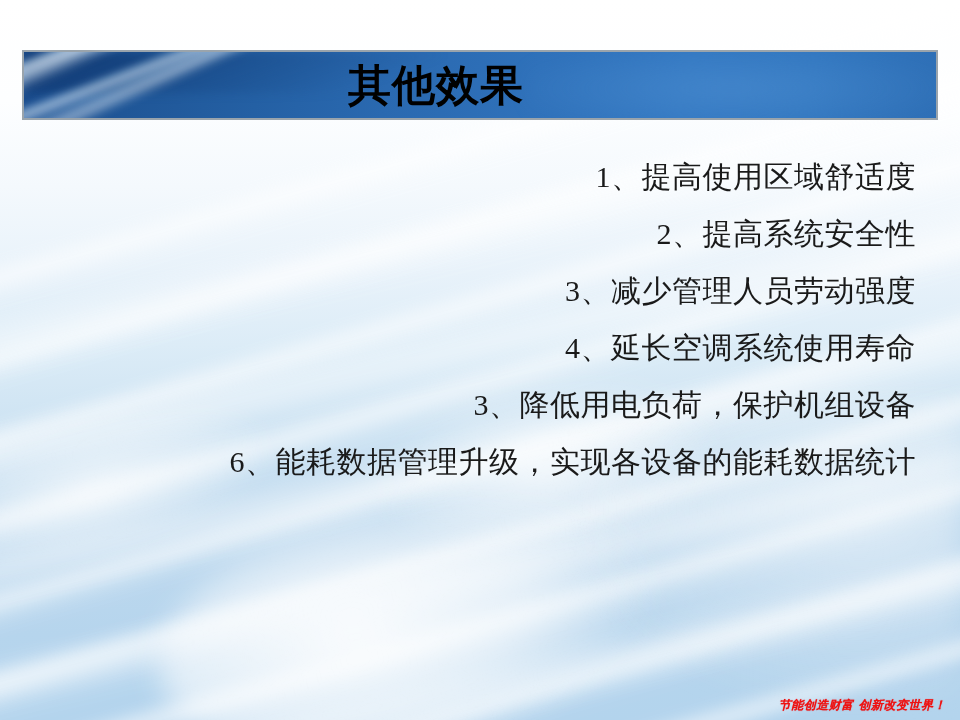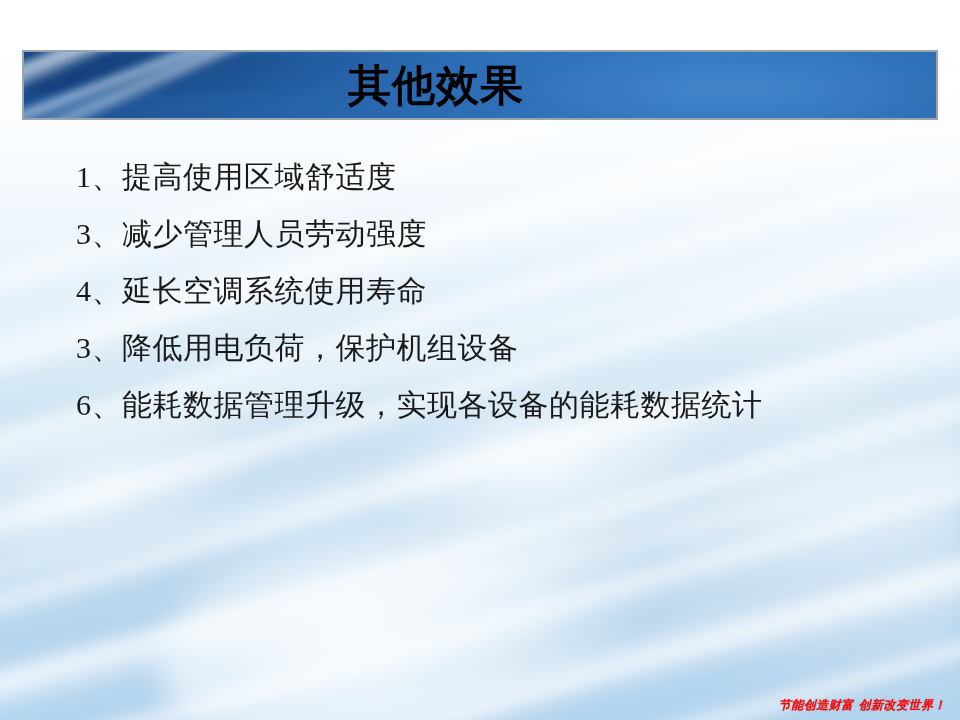--- a/index.html
+++ b/index.html
@@ -238,20 +238,21 @@
     width: 840px;
   }
   .bullet-line {
     font-family: "Liberation Serif", "DejaVu Serif", serif;
     font-size: 30px;
     color: #1a1a1a;
     line-height: 57px;
     height: 57px;
     white-space: nowrap;
     letter-spacing: 0.5px;
+    text-align: right;
   }
 
   
   .footer-slogan {
     position: absolute;
     right: 14px;
     bottom: 6px;
     font-family: "DejaVu Sans", "Liberation Sans", sans-serif;
     font-size: 12px;
     font-weight: bold;
@@ -278,20 +279,21 @@
   <div class="title-banner">
     <div class="banner-dark-top"></div>
     <div class="banner-streaks"></div>
     <div class="banner-streaks-2"></div>
     <div class="banner-glow-right"></div>
     <div class="banner-title">其他效果</div>
   </div>
 
   <div class="bullet-list">
     <div class="bullet-line">1、提高使用区域舒适度</div>
+    <div class="bullet-line">2、提高系统安全性</div>
     <div class="bullet-line">3、减少管理人员劳动强度</div>
     <div class="bullet-line">4、延长空调系统使用寿命</div>
     <div class="bullet-line">3、降低用电负荷，保护机组设备</div>
     <div class="bullet-line">6、能耗数据管理升级，实现各设备的能耗数据统计</div>
   </div>
 
   <div class="footer-slogan">节能创造财富 创新改变世界！</div>
 
 </div>
 

